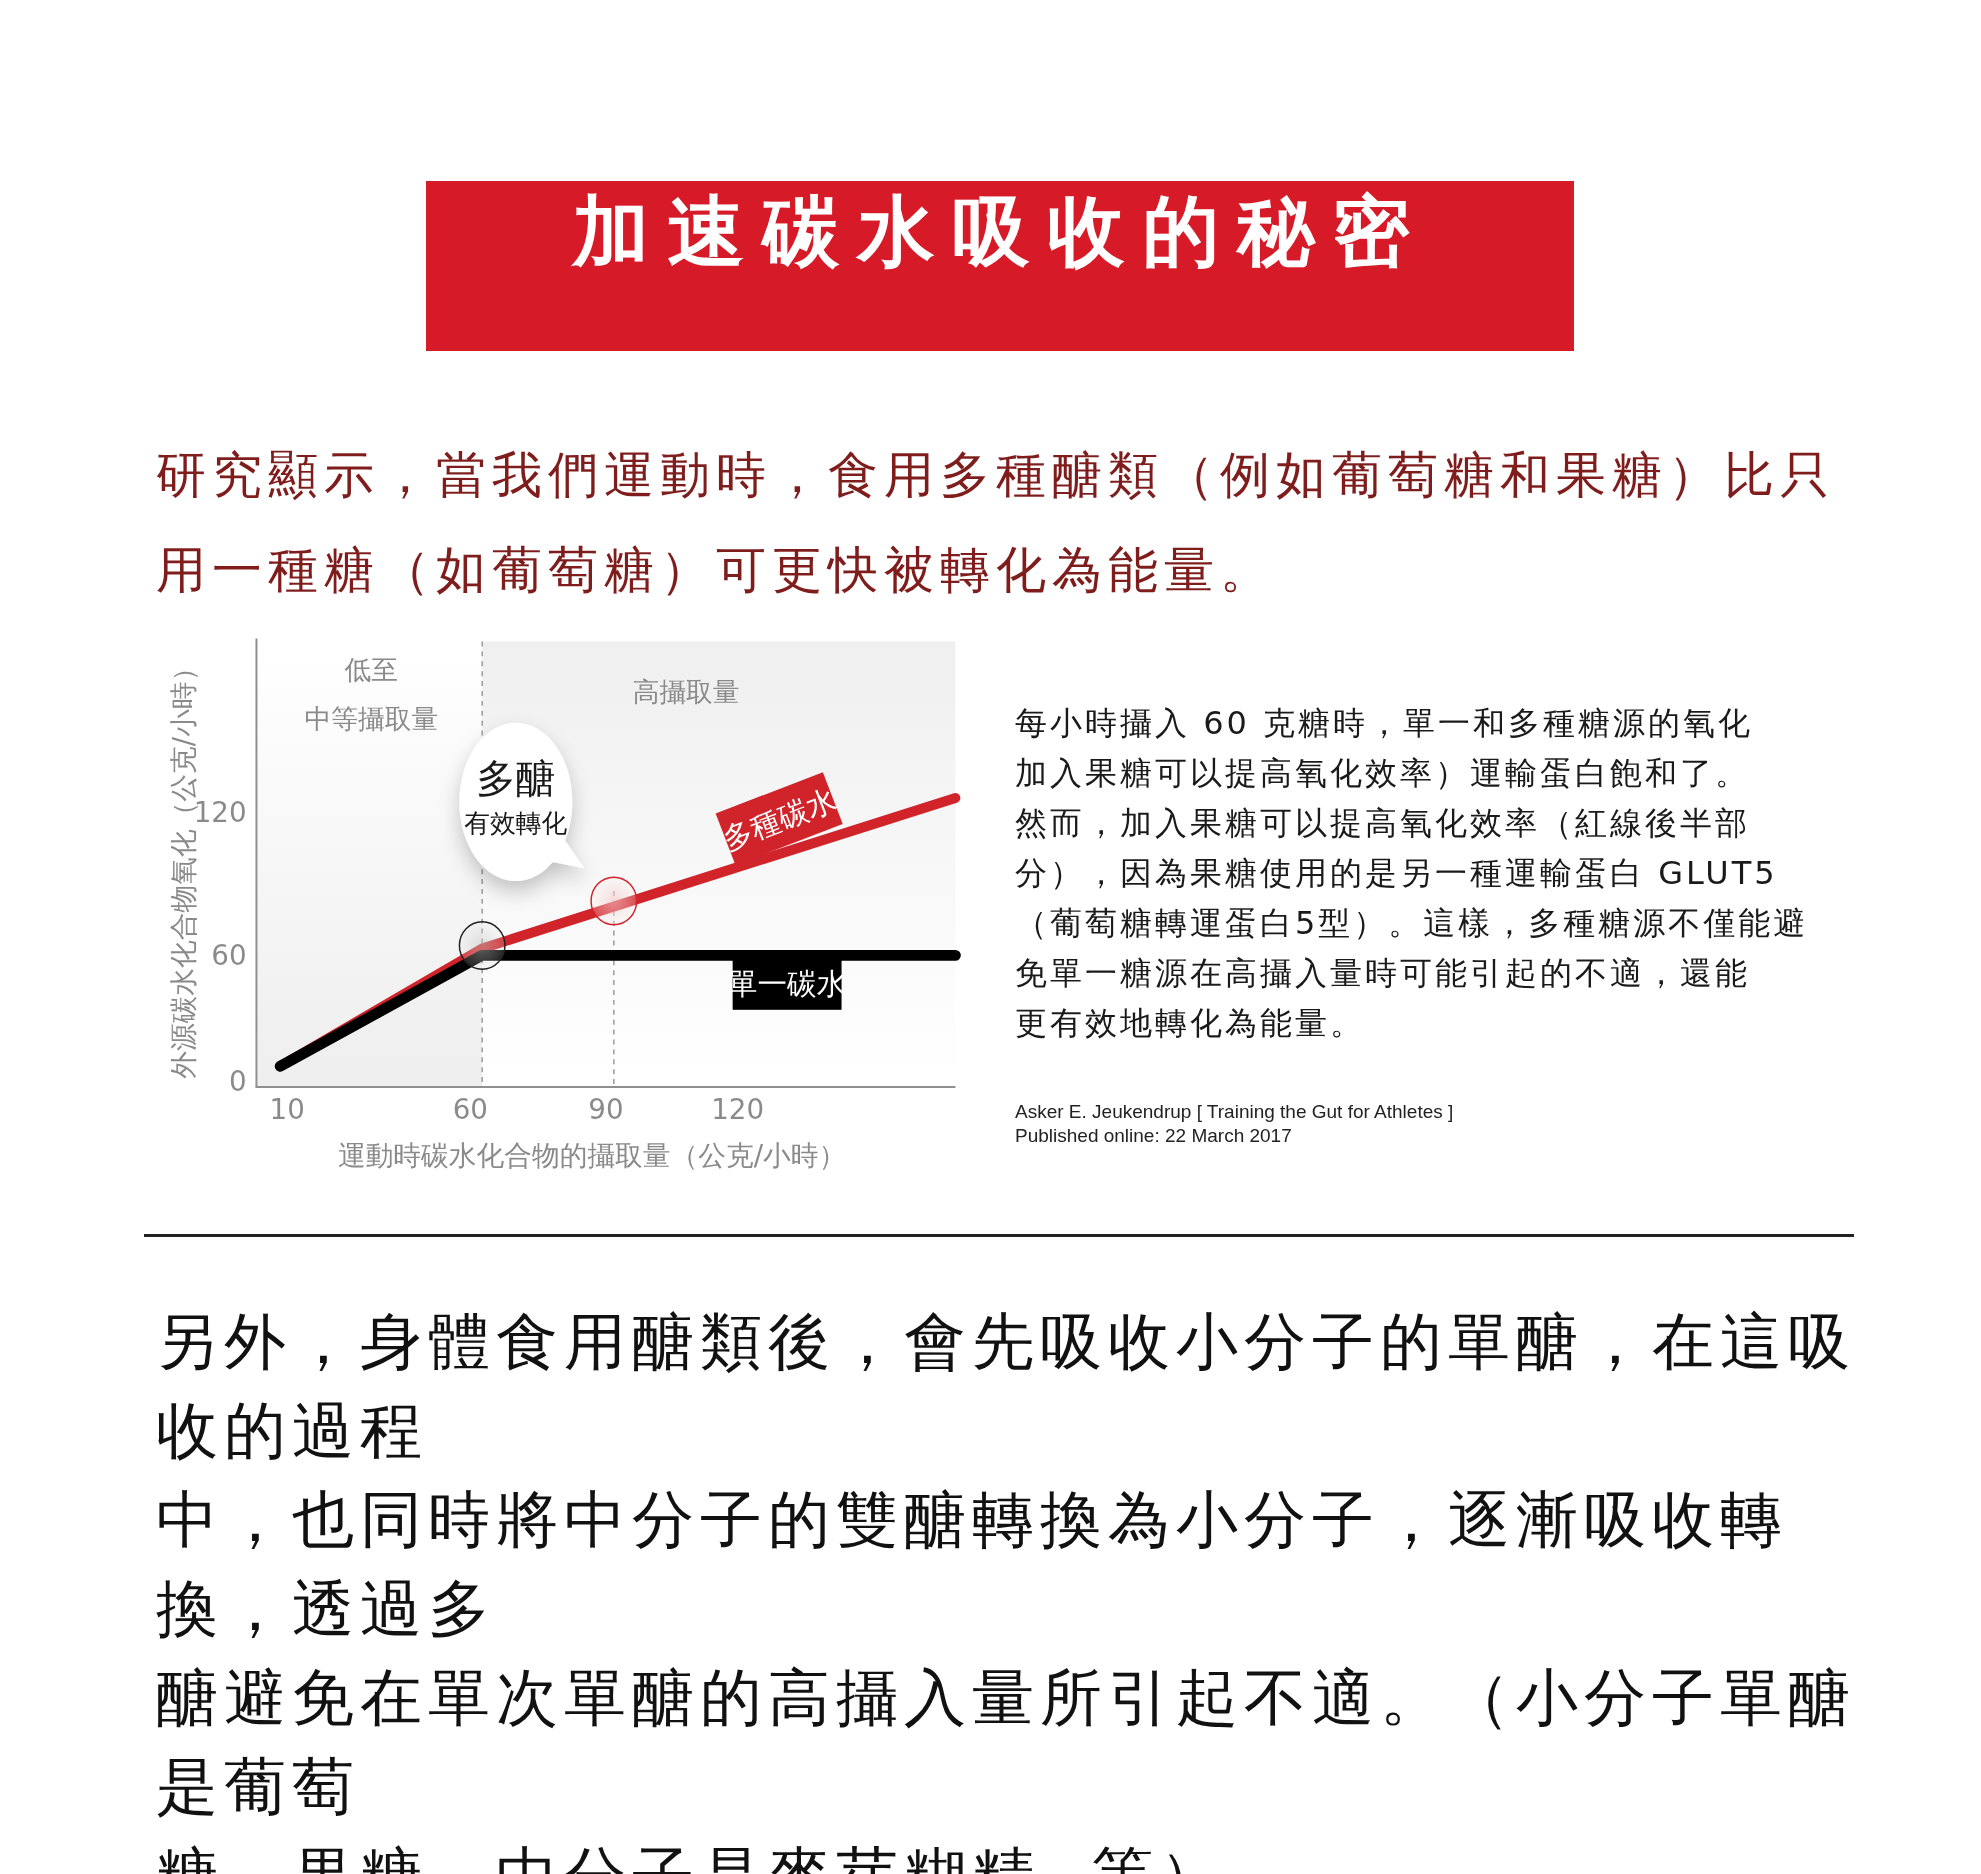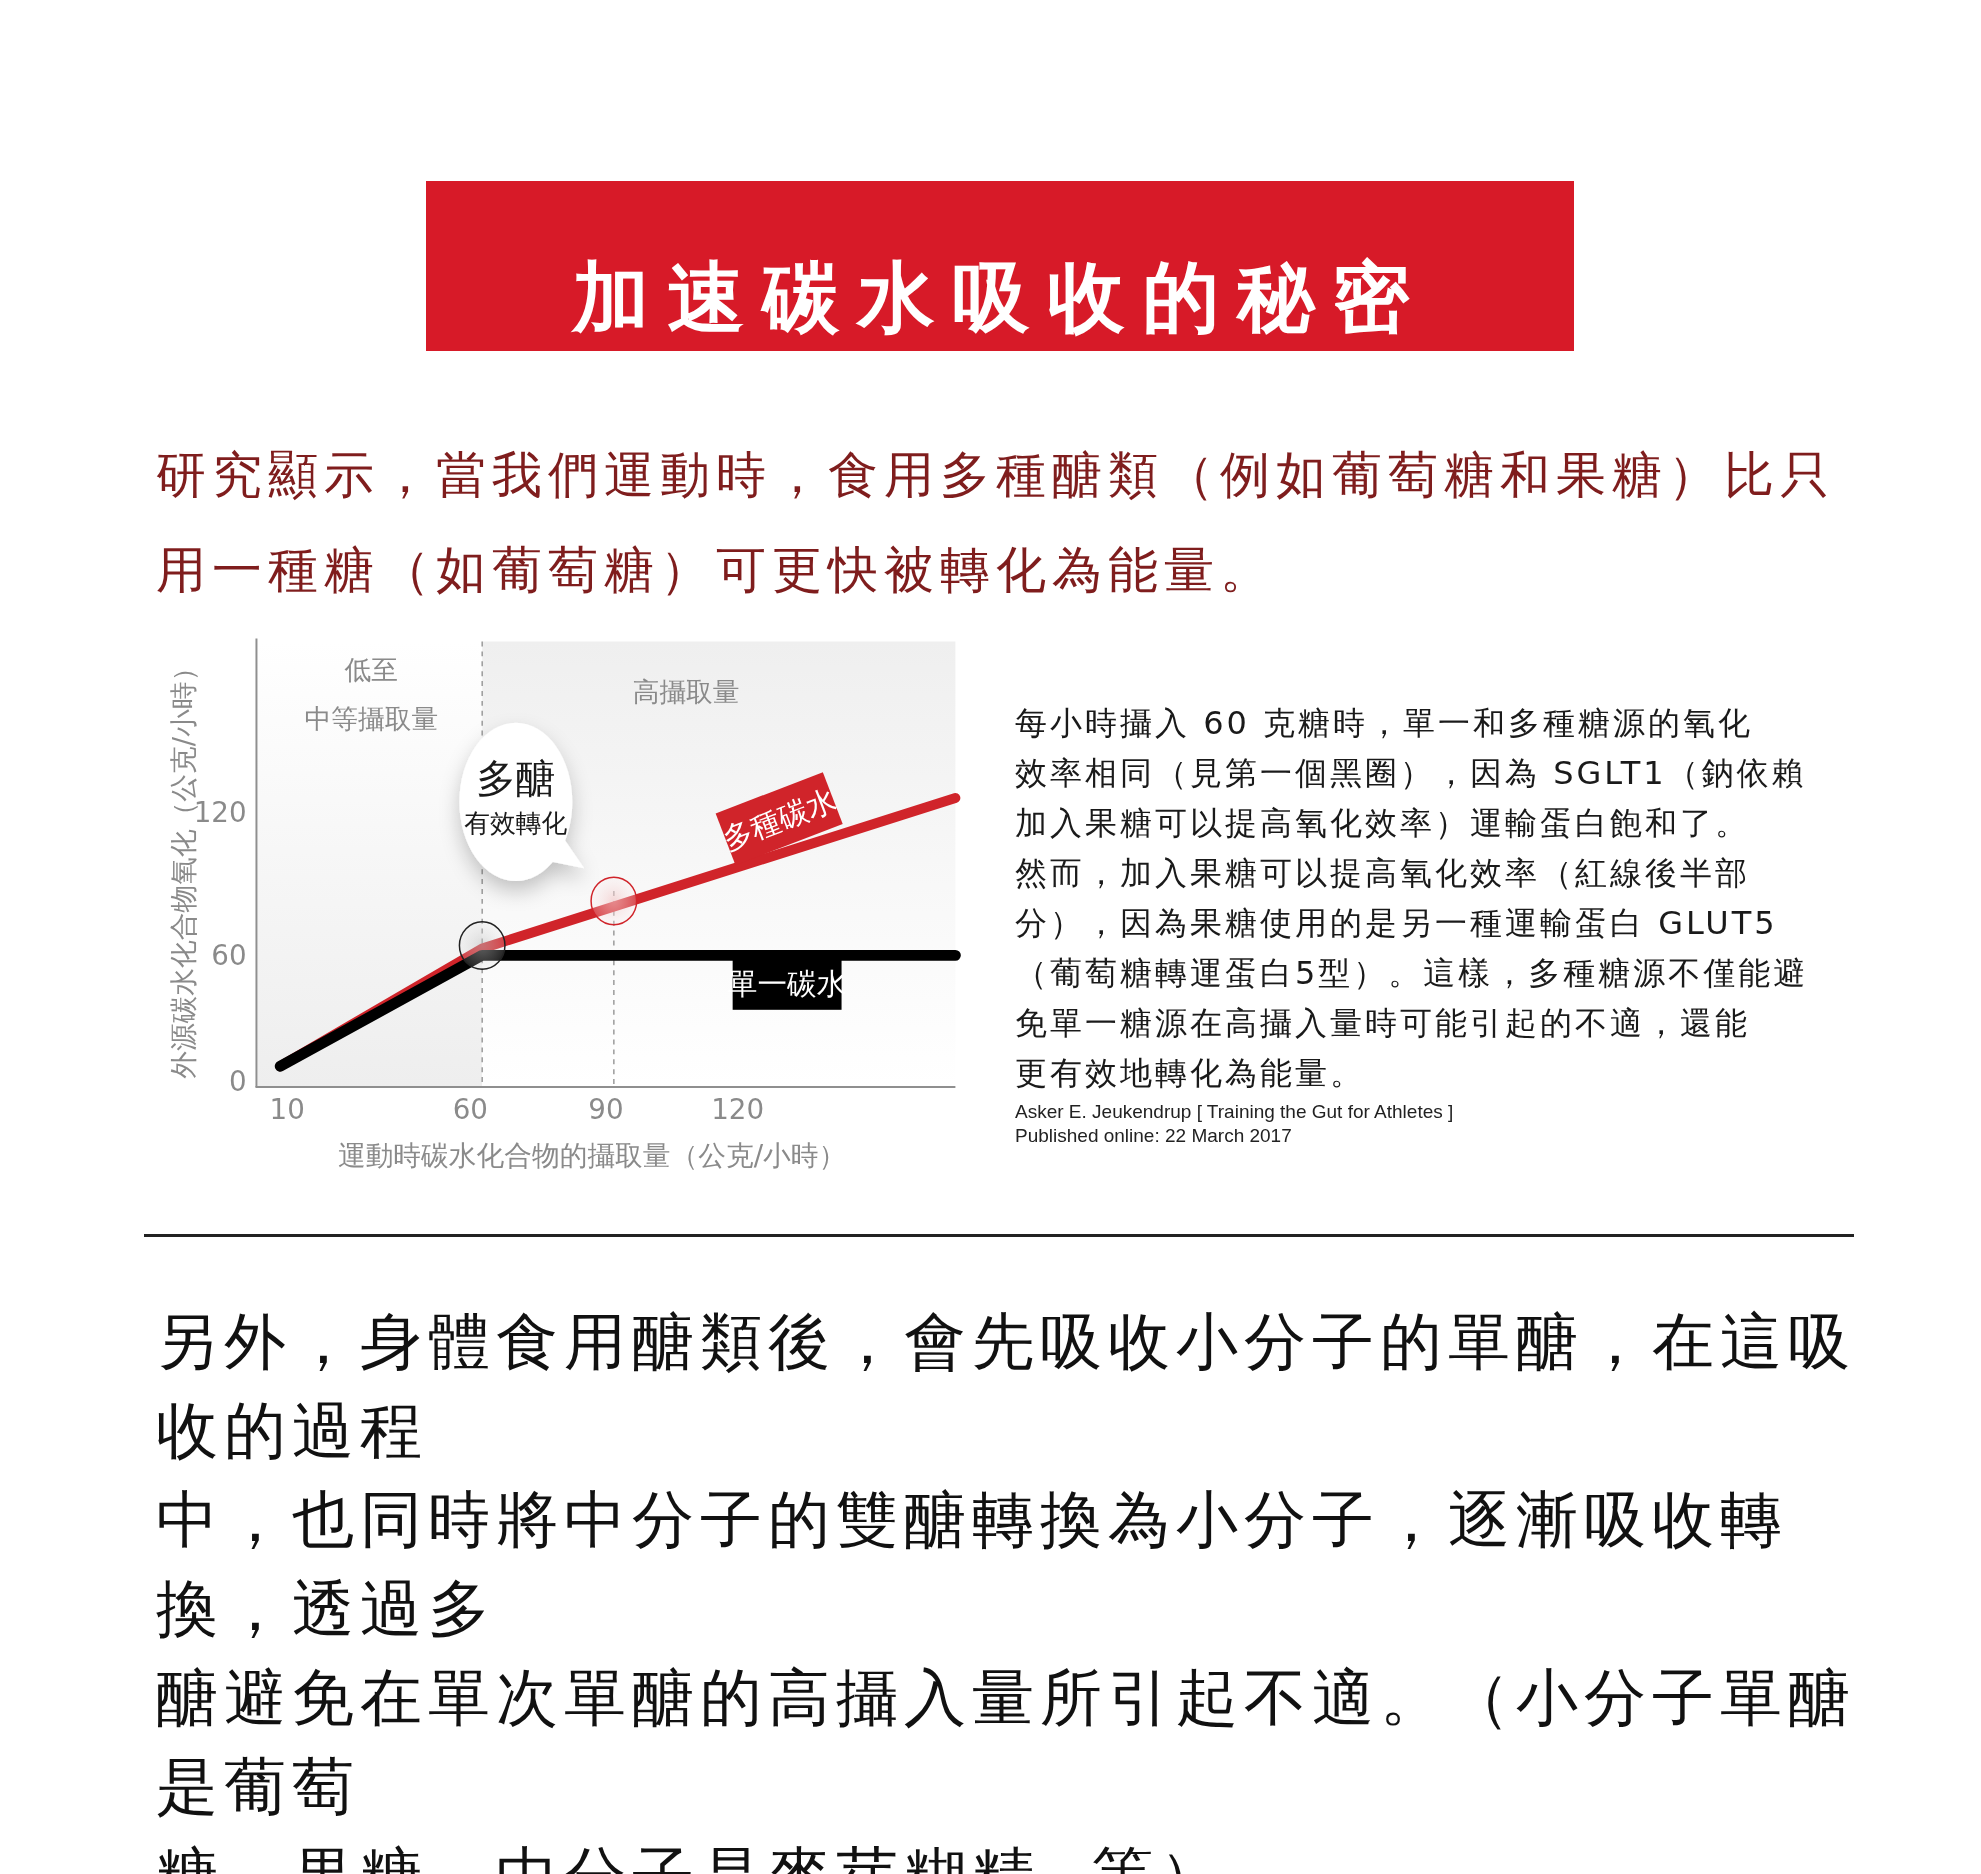--- a/index.html
+++ b/index.html
@@ -1,19 +1,19 @@
 <!DOCTYPE html>
 <html><head>
 <meta charset="utf-8">
 <style>
   html, body { margin: 0; padding: 0; background: #ffffff; }
   body { width: 1981px; height: 1874px; position: relative; overflow: hidden;
          font-family: "DejaVu Sans", "Liberation Sans", sans-serif; color: #111; }
   .title-bar { position: absolute; left: 426px; top: 181px; width: 1148px; height: 170px;
-               background: #d71a28; display: flex; align-items: flex-end; justify-content: center; }
+               background: #d71a28; display: flex; align-items: flex-start; justify-content: center; }
   .title-text { color: #fff; font-size: 77px; font-weight: bold; letter-spacing: 18px; }
   .intro { position: absolute; left: 156px; top: 428px; width: 1703px; font-size: 50px;
            line-height: 95px; letter-spacing: 6px; color: #7f1d1d; }
   .note { position: absolute; left: 1015px; top: 663px; width: 832px; font-size: 32px;
           line-height: 50px; letter-spacing: 3px; color: #1a1a1a; margin-top: 35px; }
   .citation { position: absolute; left: 1015px; top: 1084px; font-size: 19px; line-height: 24px;
               color: #222; font-family: "Liberation Sans", sans-serif; margin-top: 16px; }
   .divider { position: absolute; left: 144px; top: 1234px; width: 1710px; height: 3px; background: #222; }
   .body2 { position: absolute; left: 156px; top: 1297px; width: 1742px; font-size: 62px;
            line-height: 89px; letter-spacing: 6px; color: #111; }
@@ -97,21 +97,20 @@
   </g>
 
   <g>
     <rect x="740" y="965" width="110" height="55" fill="#000000"></rect>
     <text x="795" y="1004" font-size="30" fill="#ffffff" text-anchor="middle">單一碳水</text>
   </g>
 </svg>
 
 <div class="note">
   <div>每小時攝入 60 克糖時，單一和多種糖源的氧化</div>
-  <div>效率相同（見第一個黑圈），因為 SGLT1（鈉依賴</div>
   <div>加入果糖可以提高氧化效率）運輸蛋白飽和了。</div>
   <div>然而，加入果糖可以提高氧化效率（紅線後半部</div>
   <div>分），因為果糖使用的是另一種運輸蛋白 GLUT5</div>
   <div>（葡萄糖轉運蛋白5型）。這樣，多種糖源不僅能避</div>
   <div>免單一糖源在高攝入量時可能引起的不適，還能</div>
   <div>更有效地轉化為能量。</div>
 </div>
 
 <div class="citation">
   <div>Asker E. Jeukendrup [ Training the Gut for Athletes ]</div>

